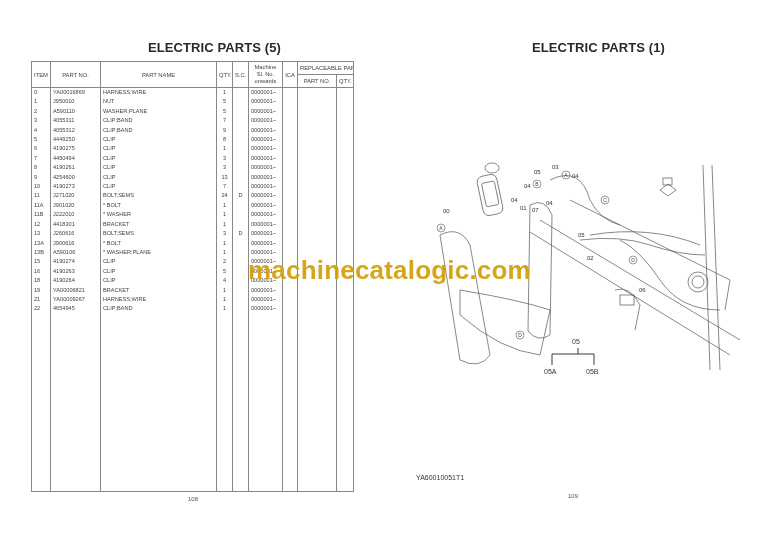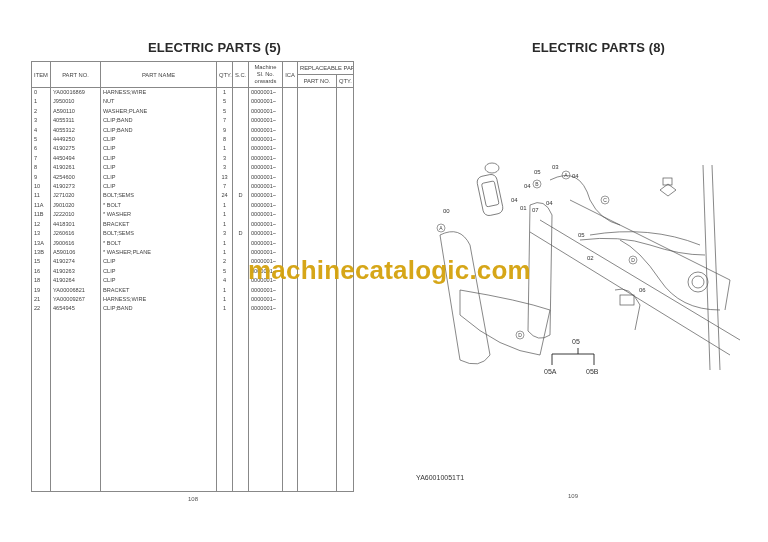--- a/index.html
+++ b/index.html
@@ -22,21 +22,21 @@
   .fig-code { position: absolute; left: 416px; top: 474px; font-size: 7px; color: #333; }
   .diagram { position: absolute; left: 420px; top: 160px; width: 330px; height: 230px; }
   .watermark { position: absolute; left: 248px; top: 255px; font-size: 26px; font-weight: bold; color: #d4a20c;
                letter-spacing: 0.2px; opacity: 0.95; }
   .tree { position: absolute; left: 538px; top: 338px; width: 80px; height: 42px; font-size: 7px; color: #333; }
 </style>
 </head>
 <body>
 
 <div class="page-title" id="title-left">ELECTRIC PARTS (5)</div>
-<div class="page-title" id="title-right">ELECTRIC PARTS (8)</div>
+<div class="page-title" id="title-right">ELECTRIC PARTS (1)</div>
 
 <table class="parts">
   <colgroup>
     <col style="width:19px">
       <col style="width:50px">
       <col style="width:116px">
       <col style="width:16px">
     <col style="width:16px">
       <col style="width:34px">
       <col style="width:15px">

